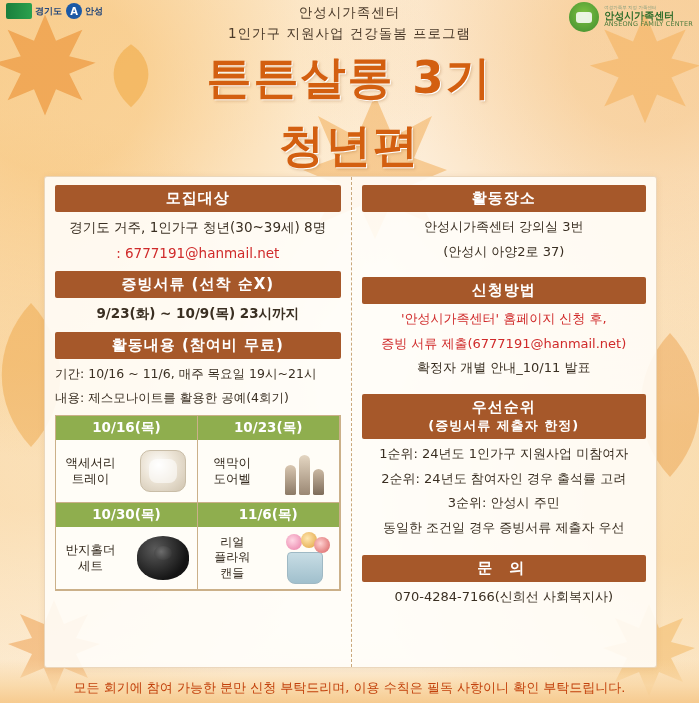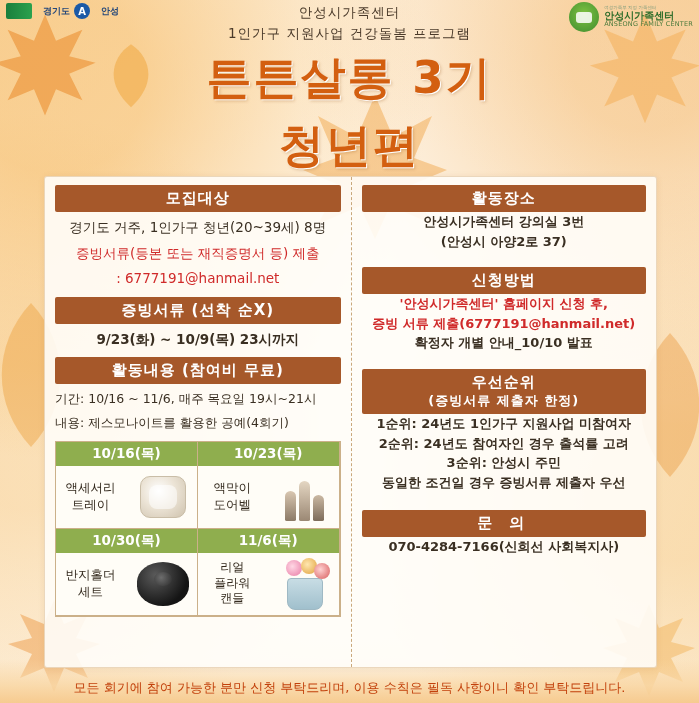--- a/index.html
+++ b/index.html
@@ -18,21 +18,21 @@
         radial-gradient(circle at 97% 70%, rgba(243,186,96,.40) 0 8%, rgba(243,186,96,0) 38%),
         radial-gradient(circle at 50% 50%, #fffaf2 0 45%, #fdf0dd 100%);
   }
   .leaf{position:absolute;opacity:.75;}
   .leaf svg{display:block;}
   .bottom-band{position:absolute;left:0;right:0;bottom:0;height:44px;
      background:linear-gradient(180deg,rgba(250,226,190,0) 0%, rgba(249,215,165,.85) 60%, rgba(246,201,140,.95) 100%);}
   
   .header{position:absolute;top:0;left:0;right:0;height:44px;}
   .logo-left{position:absolute;left:6px;top:2px;display:flex;align-items:center;gap:4px;}
-  .logo-chip{height:18px;display:flex;align-items:center;gap:11px;font-size:9px;color:#25487a;font-weight:bold;justify-content:space-between;}
+  .logo-chip{height:18px;display:flex;align-items:center;gap:3px;font-size:9px;color:#25487a;font-weight:bold;justify-content:space-between;}
   .chip-img{width:26px;height:16px;border-radius:2px;background:linear-gradient(90deg,#1a7f3c,#2aa14e);}
   .chip-img2{width:16px;height:16px;border-radius:50%;background:#1b59a6;color:#fff;font-size:10px;display:flex;align-items:center;justify-content:center;}
   .logo-right{position:absolute;right:6px;top:2px;display:flex;align-items:center;gap:5px;}
   .fam-mark{width:30px;height:30px;border-radius:50%;
      background:radial-gradient(circle at 50% 40%,#7fc242,#3e8c2f);position:relative;}
   .fam-mark:after{content:"";position:absolute;left:7px;top:10px;width:16px;height:11px;border-radius:3px;background:#fff;opacity:.85;}
   .fam-text{line-height:1.05;text-align:left;}
   .fam-text .k{font-size:10px;font-weight:bold;color:#2f6d2a;}
   .fam-text .e{font-size:6.5px;color:#4a7a3c;letter-spacing:.2px;}
   .fam-text .s{font-size:4.5px;color:#8aa07f;}
@@ -79,21 +79,21 @@
   .ring{width:52px;height:44px;border-radius:50%/45%;
      background:radial-gradient(circle at 35% 30%,#5a5a5a,#141414 70%);position:relative;}
   .ring:after{content:"";position:absolute;left:17px;top:10px;width:18px;height:14px;border-radius:50%;
      background:radial-gradient(circle at 40% 40%,#6d6d6d,#2a2a2a);}
   .candle{width:54px;height:52px;position:relative;display:flex;align-items:flex-end;justify-content:center;}
   .candle .jar{width:34px;height:30px;border-radius:4px 4px 8px 8px;
      background:linear-gradient(180deg,rgba(190,215,225,.85),rgba(150,185,200,.9));border:1px solid #9fb9c4;}
   .candle .fl{position:absolute;top:0;left:6px;width:42px;height:24px;}
   .flower{position:absolute;width:16px;height:16px;border-radius:50%;}
   
-  .rline{text-align:center;font-size:13px;color:#3a2f22;line-height:1.5;font-weight:bold;}
+  .rline{text-align:center;font-size:13px;color:#3a2f22;margin-top:5px;line-height:1.5;}
   .rline.red{color:#d02a2a;}
   
   .footer{position:absolute;left:0;right:0;bottom:6px;text-align:center;font-size:13px;color:#c2410c;z-index:5;}
 </style>
 </head>
 <body>
 
 <div class="bg">
   <div class="leaf" style="left:-10px;top:10px;">
     <svg width="110" height="110" viewBox="0 0 100 100">
@@ -168,22 +168,21 @@
 <div class="maintitle">
   <div class="t1">튼튼살롱 3기</div>
   <div class="t2">청년편</div>
 </div>
 
 <div class="panel">
 
   <div class="col col-left">
 
     <div class="band">모집대상</div>
-    <div class="line">경기도 거주, 1인가구 청년(20~39세) 8명</div>
-    <div class="line red">증빙서류(등본 또는 재직증명서 등) 제출</div>
+    <div class="line">경기도 거주, 1인가구 청년(30~39세) 8명</div>
     <div class="line red">: 6777191@hanmail.net</div>
 
     <div class="band" style="margin-top:8px">증빙서류 (선착 순X)</div>
     <div class="line bold">9/23(화) ~ 10/9(목) 23시까지</div>
 
     <div class="band" style="margin-top:8px">활동내용 (참여비 무료)</div>
     <div class="line left small">기간: 10/16 ~ 11/6, 매주 목요일 19시~21시</div>
     <div class="line left small">내용: 제스모나이트를 활용한 공예(4회기)</div>
 
     <div class="grid">
@@ -244,21 +243,21 @@
 
   <div class="col col-right">
 
     <div class="band">활동장소</div>
     <div class="rline">안성시가족센터 강의실 3번</div>
     <div class="rline">(안성시 아양2로 37)</div>
 
     <div class="band" style="margin-top:16px">신청방법</div>
     <div class="rline red">'안성시가족센터' 홈페이지 신청 후,</div>
     <div class="rline red">증빙 서류 제출(6777191@hanmail.net)</div>
-    <div class="rline">확정자 개별 안내_10/10 발표</div>
+    <div class="rline">확정자 개별 안내_10/11 발표</div>
 
     <div class="band" style="margin-top:16px;line-height:1.25">
       <span>우선순위</span><br>
       <span style="font-size:13px">(증빙서류 제출자 한정)</span>
     </div>
     <div class="rline">1순위: 24년도 1인가구 지원사업 미참여자</div>
     <div class="rline">2순위: 24년도 참여자인 경우 출석률 고려</div>
     <div class="rline">3순위: 안성시 주민</div>
     <div class="rline">동일한 조건일 경우 증빙서류 제출자 우선</div>
 

